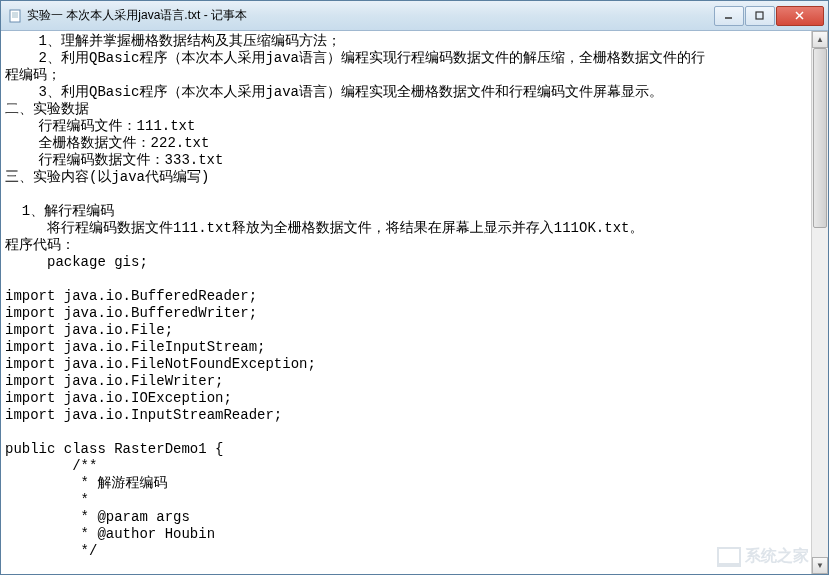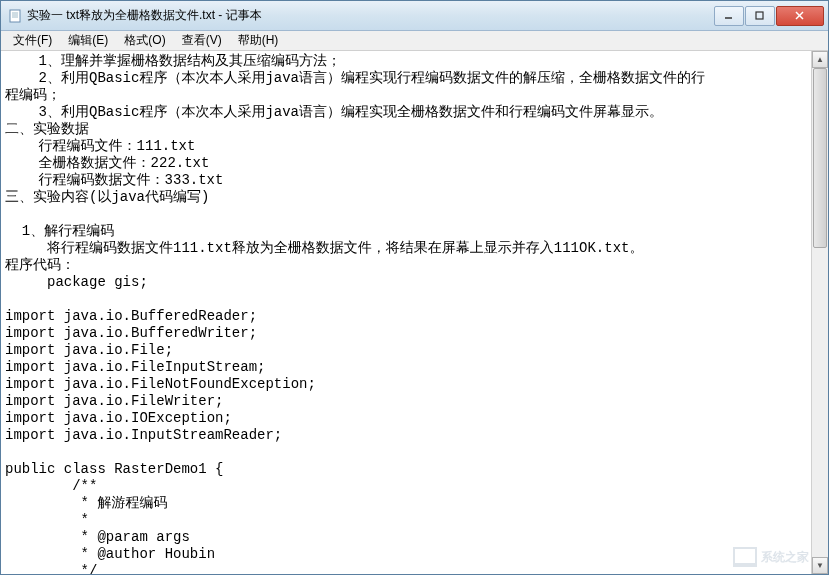--- a/index.html
+++ b/index.html
@@ -125,21 +125,21 @@
       background: linear-gradient(to right, #e8e8e8, #d0d0d0);
       border: 1px solid #a8a8a8;
       border-radius: 2px;
       cursor: pointer;
     }
     .watermark {
       position: absolute;
       bottom: 8px;
       right: 20px;
       color: rgba(200, 210, 220, 0.6);
-      font-size: 12px;
+      font-size: 16px;
       font-weight: bold;
       pointer-events: none;
       display: flex;
       align-items: center;
       gap: 4px;
     }
     .watermark-icon {
       width: 24px;
       height: 20px;
       border: 2px solid rgba(200, 210, 220, 0.6);
@@ -153,48 +153,41 @@
 <div class="window">
   <div class="titlebar">
     <span class="titlebar-icon">
       <svg width="14" height="14" viewBox="0 0 14 14">
         <rect x="2" y="1" width="10" height="12" fill="#fff" stroke="#6a8db0" stroke-width="1"></rect>
         <line x1="4" y1="4" x2="10" y2="4" stroke="#8ab" stroke-width="0.8"></line>
         <line x1="4" y1="6" x2="10" y2="6" stroke="#8ab" stroke-width="0.8"></line>
         <line x1="4" y1="8" x2="10" y2="8" stroke="#8ab" stroke-width="0.8"></line>
       </svg>
     </span>
-    <span class="titlebar-title">实验一 txt释放为全栅格数据文件.txt - 记事本</span>
+    <span class="titlebar-title">实验一 本次本人采用java语言.txt - 记事本</span>
     <div class="window-controls">
       <div class="win-btn">
         <svg width="10" height="10">
             <line x1="1" y1="7" x2="8" y2="7" stroke="#333" stroke-width="1.5"></line>
           </svg>
       </div>
       <div class="win-btn">
         <svg width="10" height="10">
             <rect x="1" y="1" width="7" height="7" fill="none" stroke="#333" stroke-width="1.2"></rect>
           </svg>
       </div>
       <div class="win-btn close">
         <svg width="10" height="10">
             <line x1="1" y1="1" x2="8" y2="8" stroke="#fff" stroke-width="1.5"></line>
             <line x1="8" y1="1" x2="1" y2="8" stroke="#fff" stroke-width="1.5"></line>
           </svg>
       </div>
     </div>
   </div>
 
-  <div class="menubar">
-    <div class="menu-item">文件(F)</div>
-    <div class="menu-item">编辑(E)</div>
-    <div class="menu-item">格式(O)</div>
-    <div class="menu-item">查看(V)</div>
-    <div class="menu-item">帮助(H)</div>
-  </div>
 
   <div class="content-wrap">
     <div class="content">    1、理解并掌握栅格数据结构及其压缩编码方法；
     2、利用QBasic程序（本次本人采用java语言）编程实现行程编码数据文件的解压缩，全栅格数据文件的行
 程编码；
     3、利用QBasic程序（本次本人采用java语言）编程实现全栅格数据文件和行程编码文件屏幕显示。
 二、实验数据
     行程编码文件：111.txt
     全栅格数据文件：222.txt
     行程编码数据文件：333.txt

